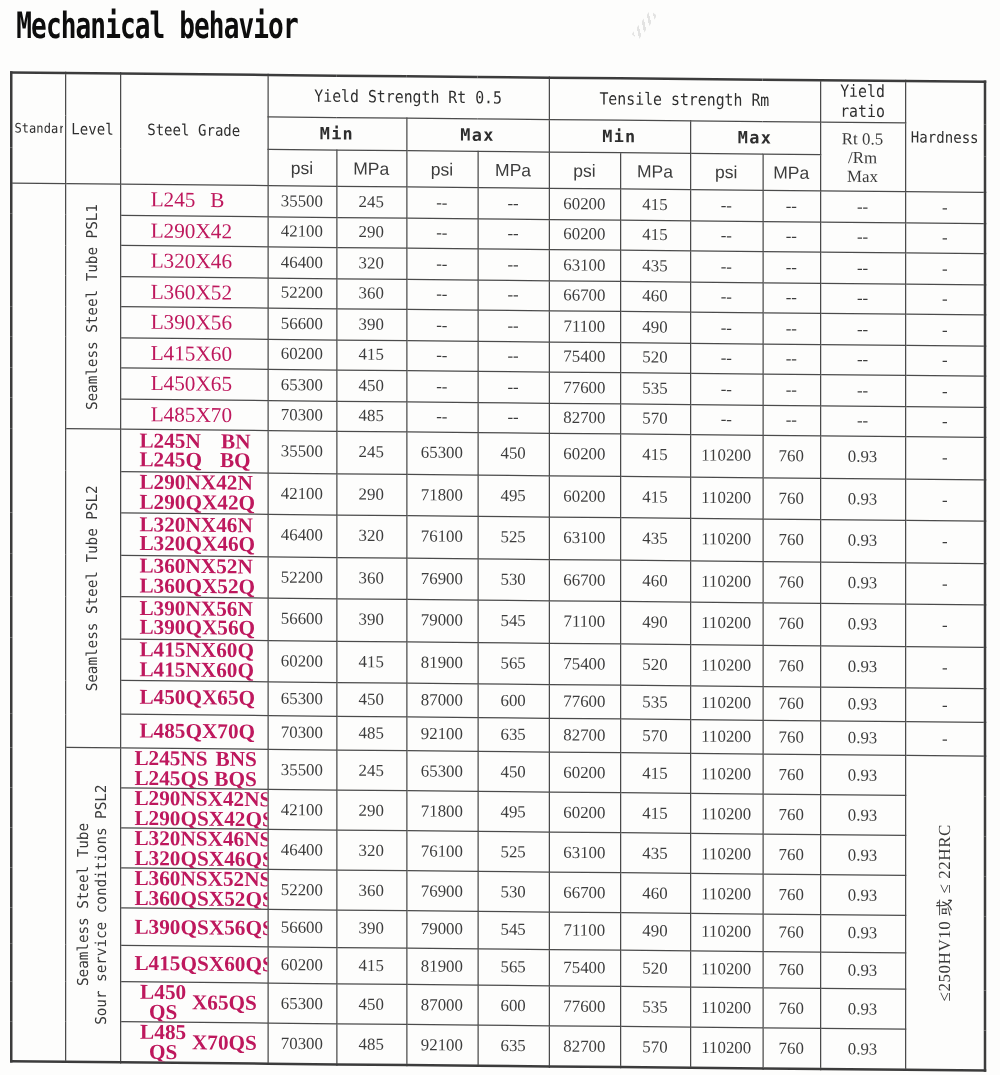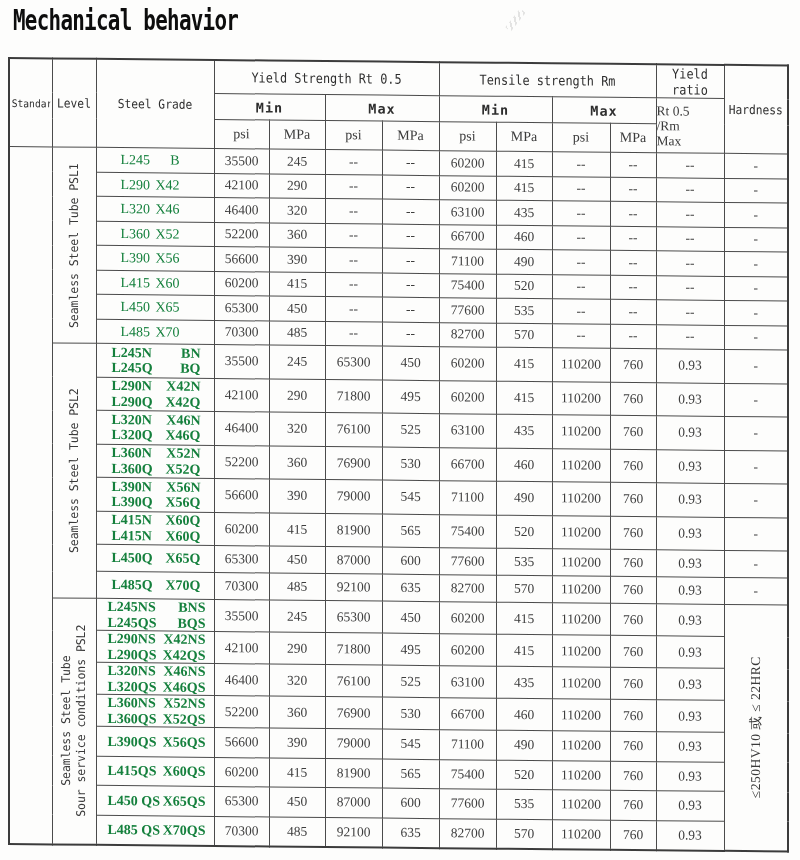--- a/index.html
+++ b/index.html
@@ -14,28 +14,28 @@
   .tblwrap{position:absolute;left:8px;top:57px;transform:skewY(0.55deg);transform-origin:left top;}
   table{border-collapse:collapse;table-layout:fixed;width:779px;border:2px solid #3c3c3c;}
   th,td{border:1px solid #4b4b4b;padding:0;margin:0;overflow:hidden;}
   thead th{font-family:"DejaVu Sans Mono",monospace;font-weight:normal;color:#2e2e2e;
            text-align:center;vertical-align:middle;}
   tr.h1{height:27px;} tr.h2{height:26px;} tr.h3{height:29px;}
   .th-small{font-size:10.5px;transform:scaleX(.92);}
   .th-mid{font-size:12.5px;transform:scaleX(.9);}
   .th-group{font-size:13.5px;transform:scaleX(.88);}
   .th-minmax{font-size:13.5px;font-weight:bold;letter-spacing:1px;}
-  .th-unit{font-family:Liberation Serif, serif;font-size:14px;color:#3c3c3c;}
+  .th-unit{font-family:Liberation Sans, sans-serif;font-size:14px;color:#3c3c3c;}
   .th-ratio{font-family:"Liberation Serif",serif;font-size:13.5px;line-height:15px;color:#3c3c3c;}
-  .th-ratio .rline{text-align:left;}
+  .th-ratio .rline{text-align:center;}
   tbody td{text-align:center;vertical-align:middle;color:#3d3d3d;}
   .val,.hard{font-family:"Liberation Serif",serif;font-size:13.5px;}
   .grade-col{vertical-align:middle;}
   .gline{display:flex;justify-content:space-between;line-height:15.5px;
-         font-family:"Liberation Serif",serif;font-size:14px;color:#15803d;}
+         font-family:"Liberation Serif",serif;font-size:17px;color:#be185d;align-items:center;}
   tr.sec0{height:24.5px;}
   tr.sec1{height:33.5px;} tr.sec1.single{height:27px;}
   tr.sec2{height:31px;}  tr.sec2.single{height:29.5px;}
   tr.sec0 .gline{padding:0 34px 0 24px;}
   tr.sec1 .gline{padding:0 13px 0 15px;font-weight:bold;}
   tr.sec2 .gline{padding:0 8px 0 11px;font-weight:bold;}
   .level-col,.hard-merged{position:relative;}
   .vwrap{position:absolute;top:50%;left:50%;transform:translate(-50%,-50%) rotate(-90deg);
          white-space:nowrap;text-align:center;}
   .vline{font-family:"DejaVu Sans Mono",monospace;font-size:12px;line-height:15px;

